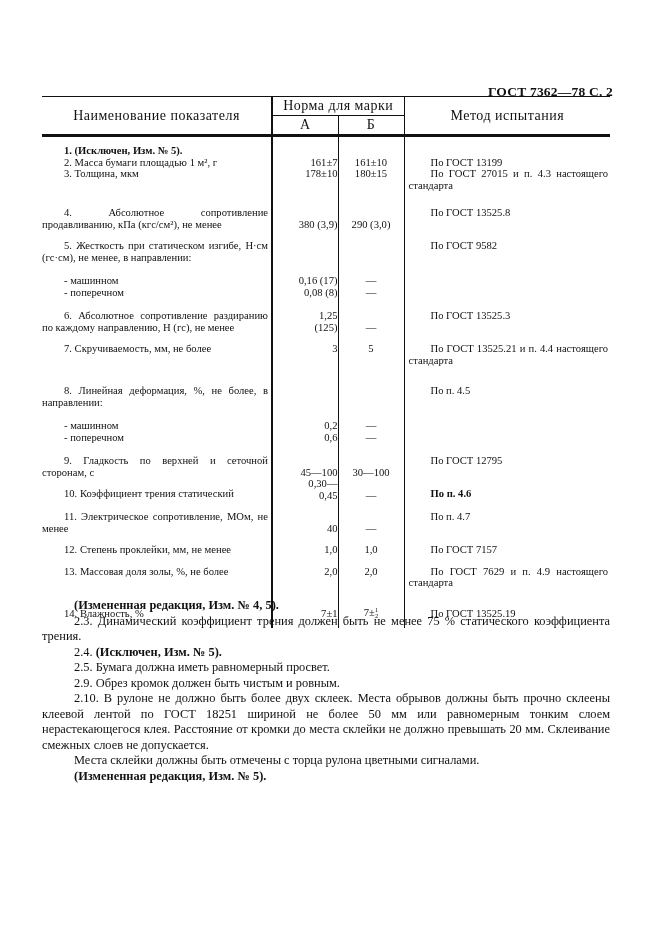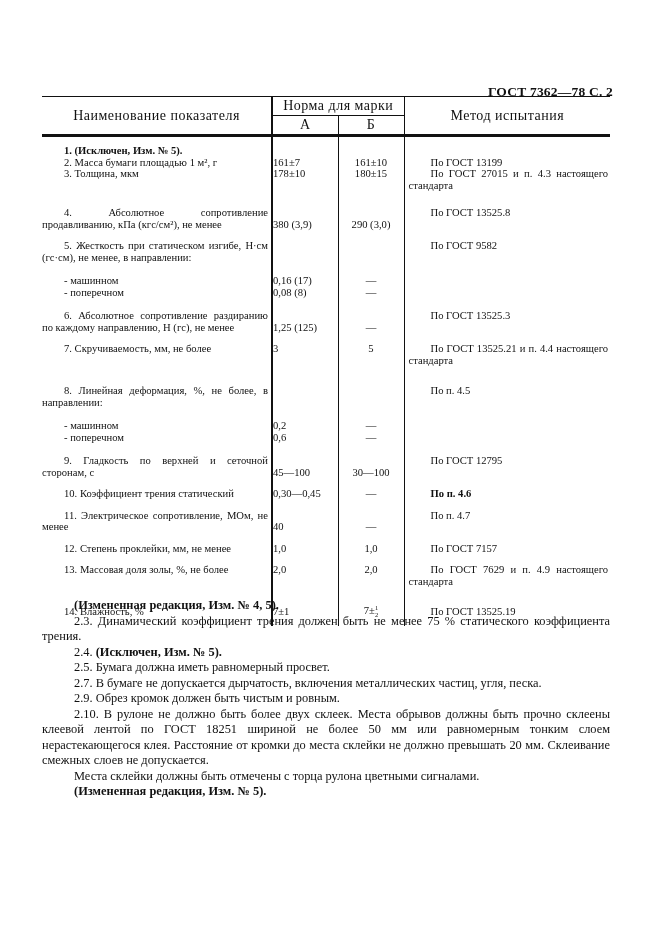--- a/index.html
+++ b/index.html
@@ -25,21 +25,21 @@
     font-weight: normal; font-size: 14px; letter-spacing: 0.5px;
     text-align: center; padding: 0; height: 18px;
   }
   thead tr.h1 th { border-top: 1.5px solid #111; }
   thead tr.h2 th { border-bottom: 3px solid #111; }
   th.norm { border-left: 2px solid #111; border-right: 1.5px solid #111; border-bottom: 1.5px solid #111; height: 17px; }
   th.markA { border-left: 2px solid #111; border-right: 1px solid #111; }
   th.markB { border-right: 1.5px solid #111; }
   td { padding: 0; vertical-align: top; }
   td.name { text-align: justify; padding-right: 3px; }
-  td.a { border-left: 2px solid #111; border-right: 1px solid #111; text-align: left; vertical-align: bottom; }
+  td.a { border-left: 2px solid #111; border-right: 1px solid #111; text-align: right; vertical-align: bottom; padding-left: 24px; }
   td.b { border-right: 1.5px solid #111; text-align: center; vertical-align: bottom; }
   td.m { padding-left: 4px; text-align: justify; padding-right: 2px; }
   .ind { text-indent: 22px; }
   .ind-sub { padding-left: 22px; }
   .bold { font-weight: bold; }
   .frac { display: inline-block; vertical-align: middle; font-size: 6.5px; line-height: 6.5px; text-align: left; }
   .frac span { display: block; }
   .bottom-text {
     position: absolute; left: 42px; top: 598px; width: 568px;
     font-size: 12.4px; line-height: 15.5px; text-align: justify;
@@ -197,18 +197,17 @@
       <td class="m ind" style="padding-top:6px;">По ГОСТ 13525.19</td>
     </tr>
   </tbody>
 </table>
 
 <div class="bottom-text">
   <p><span class="bold">(Измененная редакция, Изм. № 4, 5).</span></p>
   <p>2.3. Динамический коэффициент трения должен быть не менее 75 % статического коэффициента трения.</p>
   <p><span>2.4.</span> <span class="bold">(Исключен, Изм. № 5).</span></p>
   <p>2.5. Бумага должна иметь равномерный просвет.</p>
-  <p>2.7. В бумаге не допускается дырчатость, включения металлических частиц, угля, песка.</p>
   <p>2.9. Обрез кромок должен быть чистым и ровным.</p>
   <p>2.10. В рулоне не должно быть более двух склеек. Места обрывов должны быть прочно склеены клеевой лентой по ГОСТ 18251 шириной не более 50 мм или равномерным тонким слоем нерастекающегося клея. Расстояние от кромки до места склейки не должно превышать 20 мм. Склеивание смежных слоев не допускается.</p>
   <p>Места склейки должны быть отмечены с торца рулона цветными сигналами.</p>
   <p><span class="bold">(Измененная редакция, Изм. № 5).</span></p>
 </div>
 
 </body></html>

